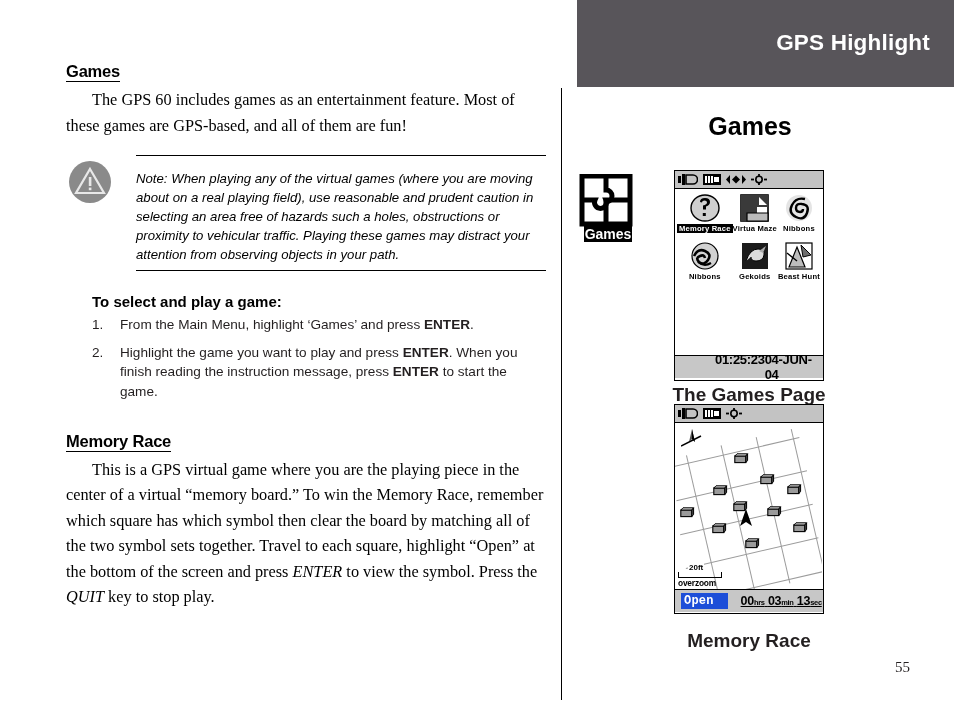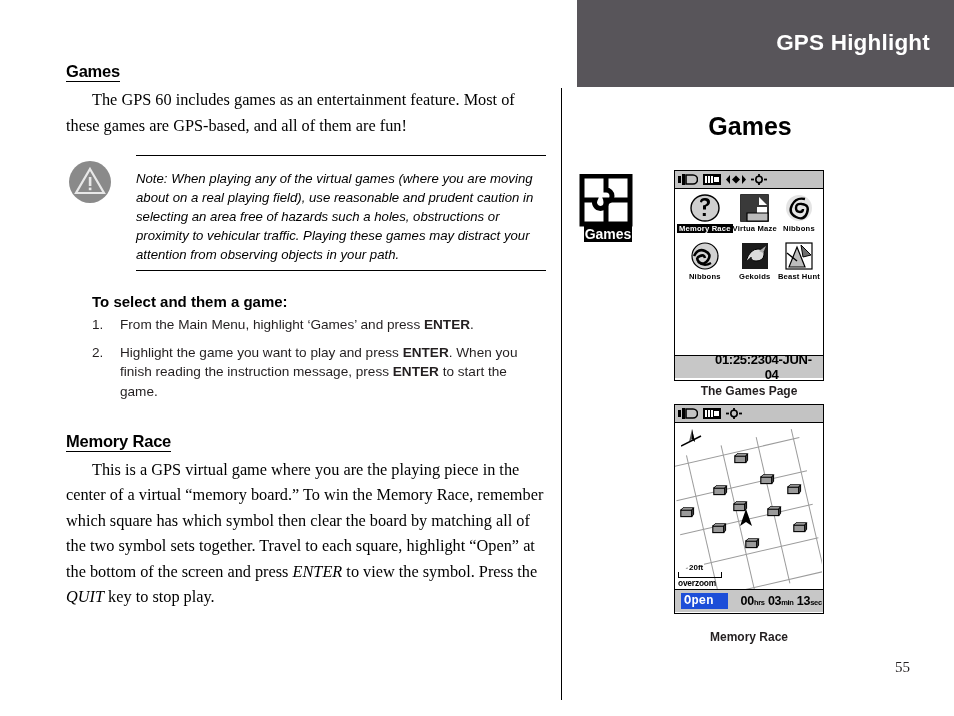--- a/index.html
+++ b/index.html
@@ -254,20 +254,21 @@
     padding: 1px 14px 1px 3px;
     letter-spacing: 0.2px;
   }
   .timer {
     font-family: "Liberation Sans", sans-serif;
     font-weight: bold;
     font-size: 12.5px;
     letter-spacing: -0.3px;
     margin-left: 10px;
     white-space: nowrap;
+    text-decoration: underline;
   }
   .timer .u { font-size: 7.5px; font-weight: bold; }
 
   .scale-box {
     position: absolute;
     left: 3px;
     bottom: 1px;
     font-family: "Liberation Sans", sans-serif;
     font-size: 8px;
     font-weight: bold;
@@ -288,21 +289,21 @@
     padding: 0 1px;
   }
   .overzoom { font-size: 8.4px; letter-spacing: -0.2px; }
 
   .caption {
     position: absolute;
     width: 220px;
     text-align: center;
     font-family: "Liberation Sans", sans-serif;
     font-weight: bold;
-    font-size: 12px;
+    font-size: 19px;
     color: #231f20;
   }
   #cap-games { left: 639px; top: 384px; }
   #cap-memory { left: 639px; top: 630px; }
 
   .page-num {
     position: absolute;
     right: 44px;
     bottom: 40px;
     font-family: "Liberation Serif", serif;
@@ -325,21 +326,21 @@
         <path d="M22 9 L36 33 L8 33 Z" fill="none" stroke="#e8e8e8" stroke-width="2.2"></path>
         <rect x="20.8" y="17" width="2.6" height="9" fill="#e8e8e8"></rect>
         <rect x="20.8" y="27.6" width="2.6" height="2.6" fill="#e8e8e8"></rect>
       </svg>
     </span>
     <div class="note-body">
       <p class="note-text">Note: When playing any of the virtual games (where you are moving about on a real playing field), use reasonable and prudent caution in selecting an area free of hazards such a holes, obstructions or proximity to vehicular traffic. Playing these games may distract your attention from observing objects in your path.</p>
     </div>
   </div>
 
-  <h3 class="proc-head">To select and them a game:</h3>
+  <h3 class="proc-head">To select and play a game:</h3>
   <ol class="steps" id="steps-list">
       <li class="step">
         <span class="step-num">1.</span>
         <span class="step-txt"><span>From the Main Menu, highlight ‘Games’ and press </span><span class="kbd">ENTER</span><span>.</span></span>
       </li>
       <li class="step">
         <span class="step-num">2.</span>
         <span class="step-txt"><span>Highlight the game you want to play and press </span><span class="kbd">ENTER</span><span>. When you finish reading the instruction message, press </span><span class="kbd">ENTER</span><span> to start the game.</span></span>
       </li>
     </ol>

